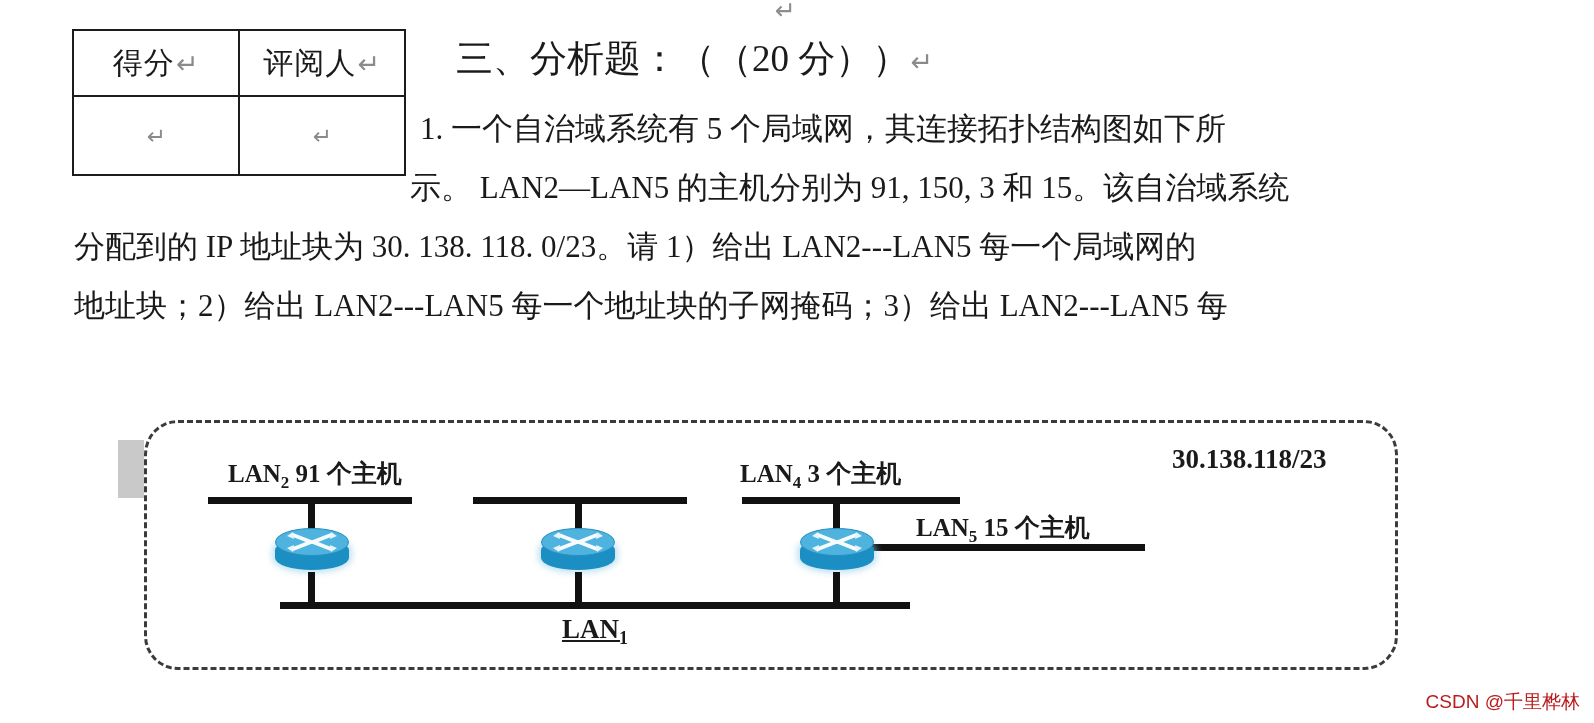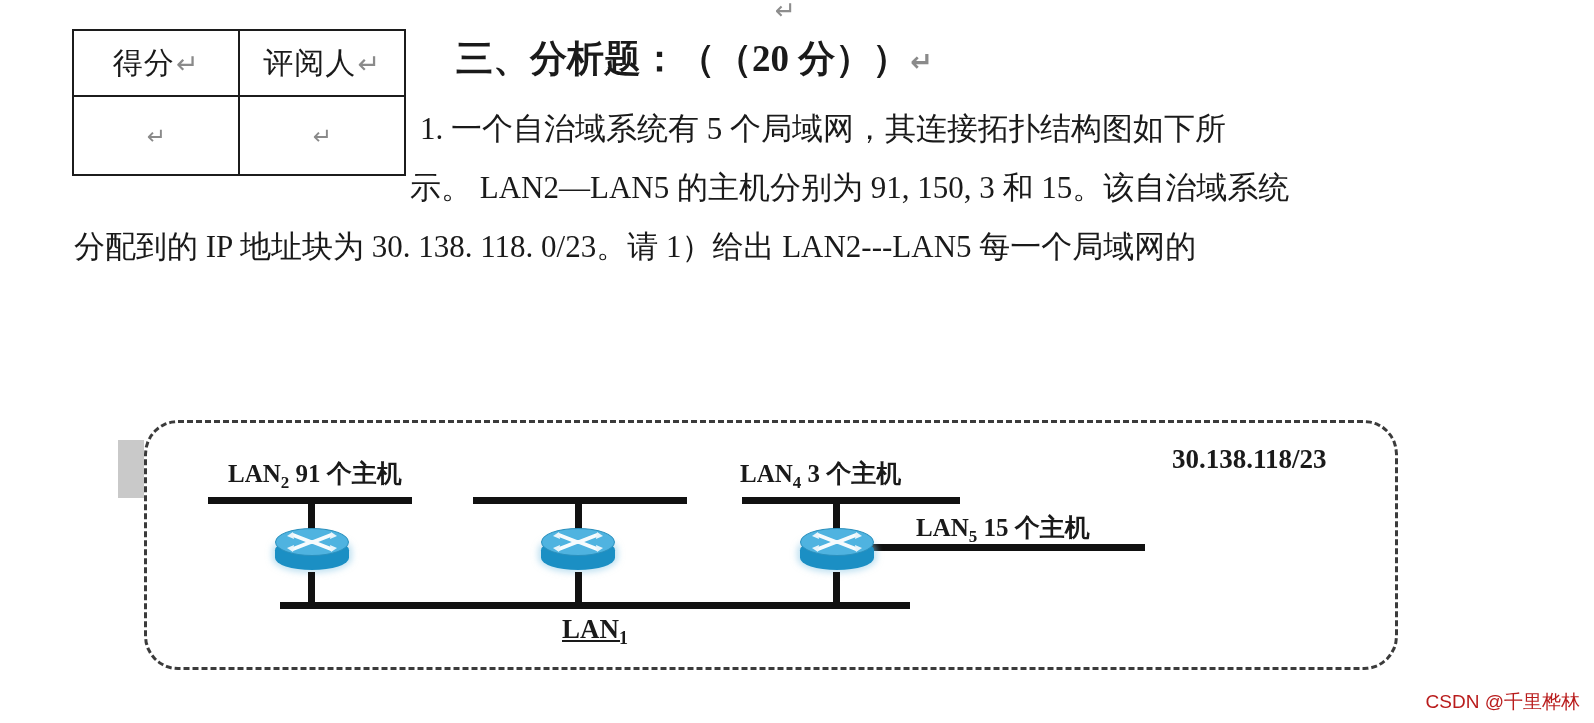--- a/index.html
+++ b/index.html
@@ -63,21 +63,21 @@
   .pilcrow.big {
     font-size: 27px;
   }
 
   
   #section-heading {
     position: absolute;
     left: 456px;
     top: 34px;
     font-size: 37px;
-    font-weight: bold;
+    font-weight: normal;
     white-space: nowrap;
     letter-spacing: 0px;
   }
 
   
   #question-body {
     position: absolute;
     left: 74px;
     top: 99px;
     width: 1440px;
@@ -243,20 +243,21 @@
   </table>
 
 <div id="section-heading">
   <span>三、分析题：（（20 分））</span><span class="pilcrow big">↵</span>
 </div>
 
 <div id="question-body">
   <span class="ln indent">1. 一个自治域系统有 5 个局域网，其连接拓扑结构图如下所</span>
   <span class="ln indent2">示。 LAN2—LAN5 的主机分别为 91, 150, 3 和 15。该自治域系统</span>
   <span class="ln">分配到的 IP 地址块为 30. 138. 118. 0/23。请 1）给出 LAN2---LAN5 每一个局域网的</span>
+  <span class="ln">地址块；2）给出 LAN2---LAN5 每一个地址块的子网掩码；3）给出 LAN2---LAN5 每</span>
 </div>
 
 <div id="diagram">
 
   <div id="diagram-frame"></div>
   <div id="grey-tab"></div>
 
   <div id="address-block">30.138.118/23</div>
 
   <div class="lan-label" style="left:204px; top:457px;margin-left:24px;"><span>LAN</span><sub>2</sub> <span>91 个主机</span></div>

